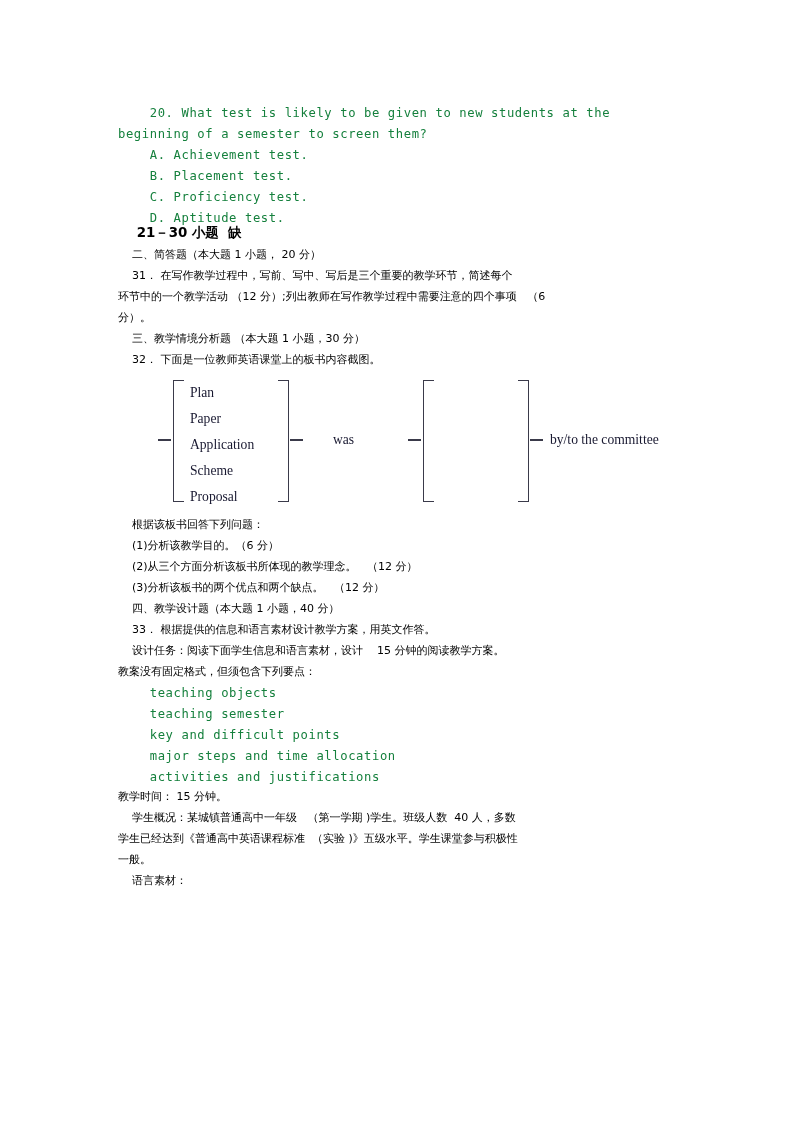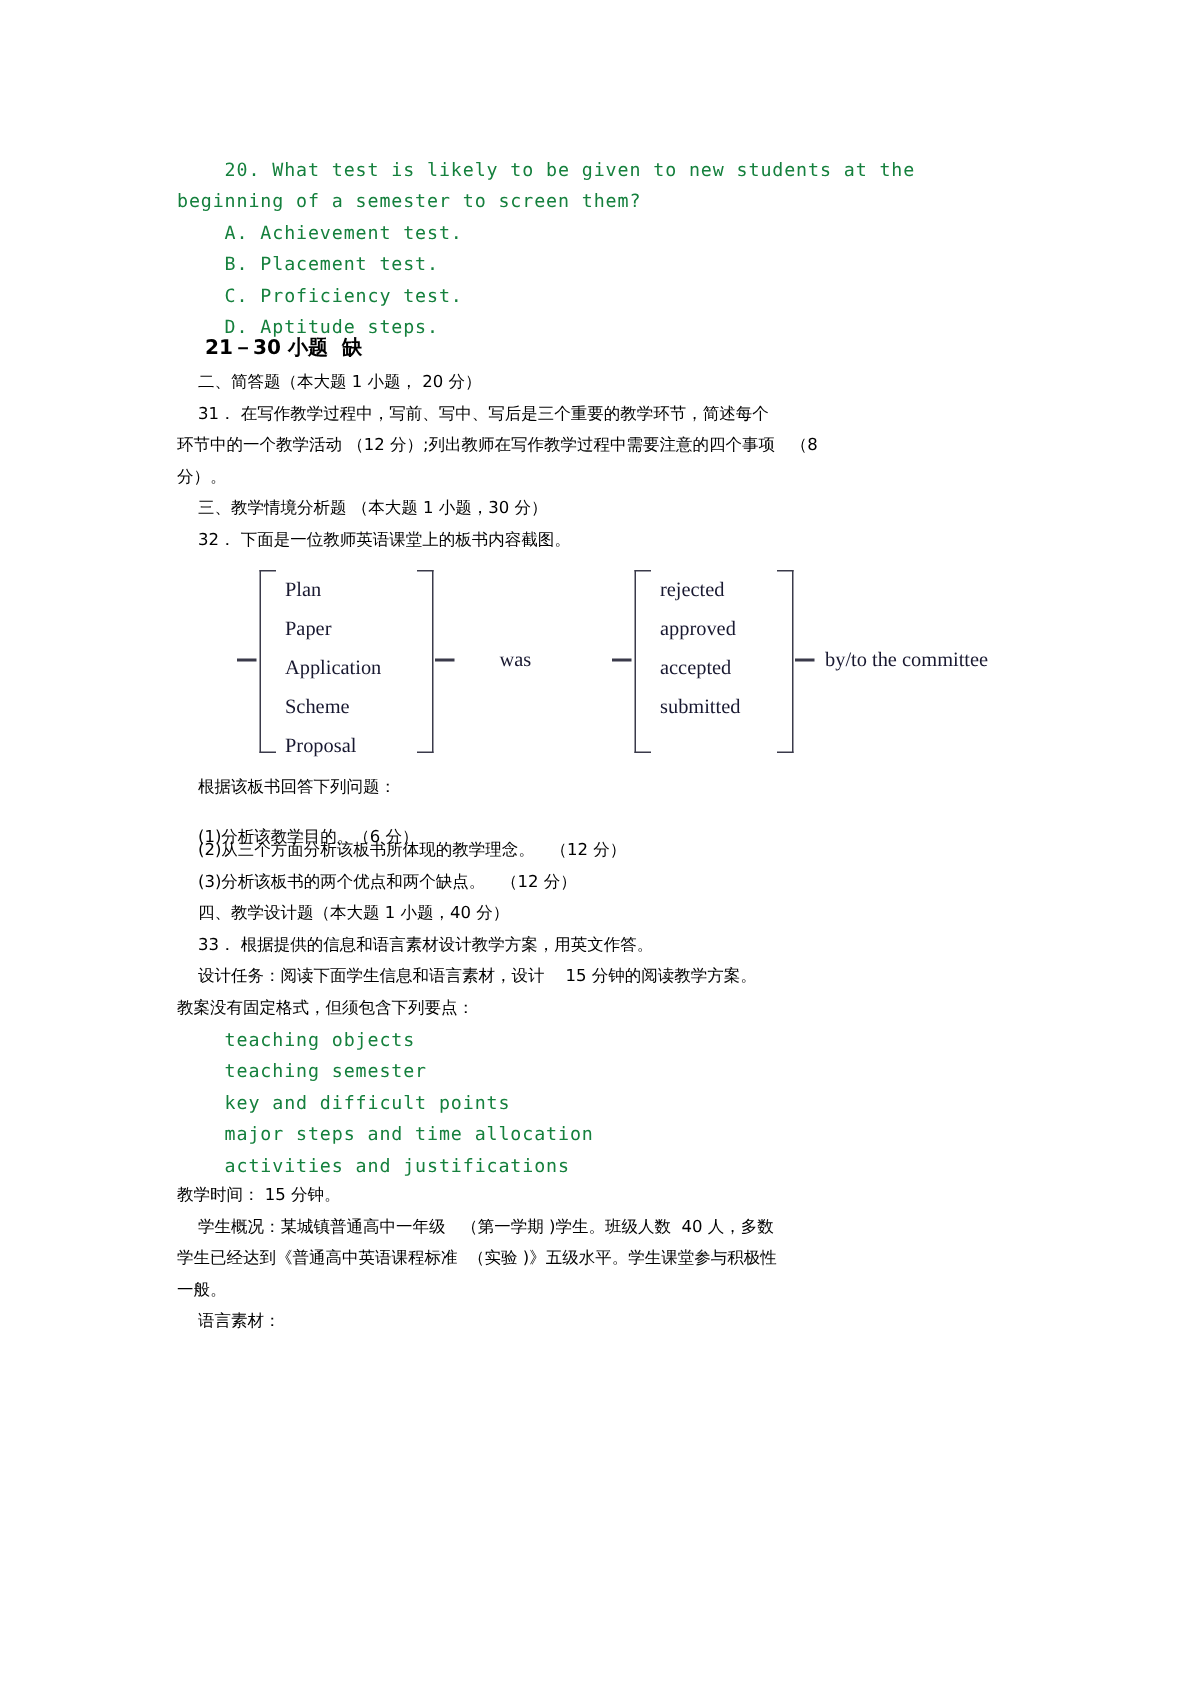--- a/index.html
+++ b/index.html
@@ -89,27 +89,27 @@
 <body>
 
 <div class="page">
 
   <div class="row mono" style="left:118px; top:103px;">    20. What test is likely to be given to new students at the</div>
   <div class="row mono" style="left:118px; top:124px;">beginning of a semester to screen them?</div>
 
   <div class="row mono" style="left:118px; top:166px;">    B. Placement test.</div>
   <div class="row mono" style="left:118px; top:145px;">    A. Achievement test.</div>
   <div class="row mono" style="left:118px; top:187px;">    C. Proficiency test.</div>
-  <div class="row mono" style="left:118px; top:208px;">    D. Aptitude steps.</div>
+  <div class="row mono" style="left:118px; top:208px;">    D. Aptitude test.</div>
 
   <div class="row cn-bold" style="left:118px; top:222px;">    21－30 小题  缺</div>
 
   <div class="row cn" style="left:118px; top:244px;">    二、简答题（本大题 1 小题， 20 分）</div>
   <div class="row cn" style="left:118px; top:265px;">    31． 在写作教学过程中，写前、写中、写后是三个重要的教学环节，简述每个</div>
-  <div class="row cn" style="left:118px; top:286px;">环节中的一个教学活动 （12 分）;列出教师在写作教学过程中需要注意的四个事项   （8</div>
+  <div class="row cn" style="left:118px; top:286px;">环节中的一个教学活动 （12 分）;列出教师在写作教学过程中需要注意的四个事项   （6</div>
   <div class="row cn" style="left:118px; top:307px;">分）。</div>
 
   <div class="row cn" style="left:118px; top:328px;">    三、教学情境分析题 （本大题 1 小题，30 分）</div>
   <div class="row cn" style="left:118px; top:349px;">    32． 下面是一位教师英语课堂上的板书内容截图。</div>
 
   <div id="blackboard-diagram">
 
     <div class="dash" style="left:40px; top:67px;"></div>
     <div class="bracket" style="left:55px; top:8px; height:122px;"></div>
     <div class="stack" style="left:72px; top:8px;">
@@ -119,34 +119,28 @@
       <div>Scheme</div>
       <div>Proposal</div>
     </div>
     <div class="bracket right" style="left:160px; top:8px; height:122px;"></div>
     <div class="dash" style="left:172px; top:67px;"></div>
 
     <div class="mid-label" style="left:215px; top:60px;">was</div>
 
     <div class="dash" style="left:290px; top:67px;"></div>
     <div class="bracket" style="left:305px; top:8px; height:122px;"></div>
-    <div class="stack" style="left:322px; top:8px;">
-      <div>rejected</div>
-      <div>approved</div>
-      <div>accepted</div>
-      <div>submitted</div>
-    </div>
     <div class="bracket right" style="left:400px; top:8px; height:122px;"></div>
     <div class="dash" style="left:412px; top:67px;"></div>
 
     <div class="mid-label" style="left:432px; top:60px;">by/to the committee</div>
   </div>
 
   <div class="row cn" style="left:118px; top:514px;">    根据该板书回答下列问题：</div>
-  <div class="row cn" style="left:118px; top:547px;text-align:center;">    (1)分析该教学目的。（6 分）</div>
+  <div class="row cn" style="left:118px; top:535px;text-align:center;">    (1)分析该教学目的。（6 分）</div>
   <div class="row cn" style="left:118px; top:556px;">    (2)从三个方面分析该板书所体现的教学理念。   （12 分）</div>
   <div class="row cn" style="left:118px; top:577px;">    (3)分析该板书的两个优点和两个缺点。   （12 分）</div>
 
   <div class="row cn" style="left:118px; top:598px;">    四、教学设计题（本大题 1 小题，40 分）</div>
   <div class="row cn" style="left:118px; top:619px;">    33． 根据提供的信息和语言素材设计教学方案，用英文作答。</div>
   <div class="row cn" style="left:118px; top:640px;">    设计任务：阅读下面学生信息和语言素材，设计    15 分钟的阅读教学方案。</div>
   <div class="row cn" style="left:118px; top:661px;">教案没有固定格式，但须包含下列要点：</div>
 
   <div class="row mono" style="left:118px; top:683px;">    teaching objects</div>
   <div class="row mono" style="left:118px; top:704px;">    teaching semester</div>

